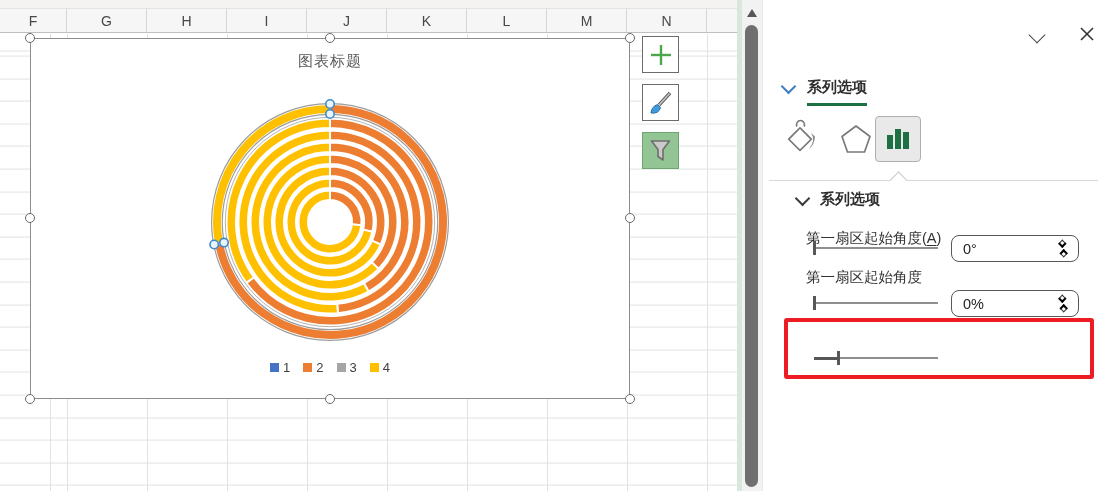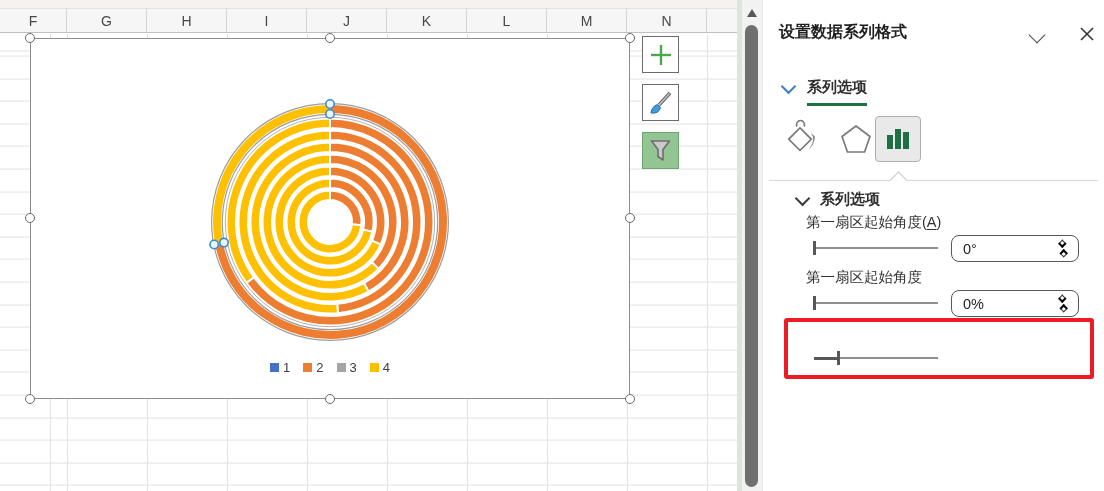--- a/index.html
+++ b/index.html
@@ -79,20 +79,21 @@
         <div class="colcell">J</div>
         <div class="colcell">K</div>
         <div class="colcell">L</div>
         <div class="colcell">M</div>
         <div class="colcell">N</div>
         <div class="colfill"></div>
       </div>
     <div class="grid"></div>
 
     <div class="chart-obj">
+      <div class="chart-title">图表标题</div>
       <svg id="donut-svg" width="600" height="361">
           <path d="M 299.00 151.50 A 31.5 31.5 0 0 1 330.33 186.29 L 320.88 185.30 A 22 22 0 0 0 299.00 161.00 Z" fill="#ED7D31" stroke="#fff" stroke-width="2"></path>
           <path d="M 330.33 186.29 A 31.5 31.5 0 1 1 299.00 151.50 L 299.00 161.00 A 22 22 0 1 0 320.88 185.30 Z" fill="#FFC000" stroke="#fff" stroke-width="2"></path>
           <path d="M 299.00 139.50 A 43.5 43.5 0 0 1 341.39 192.79 L 332.13 190.65 A 34 34 0 0 0 299.00 149.00 Z" fill="#ED7D31" stroke="#fff" stroke-width="2"></path>
           <path d="M 341.39 192.79 A 43.5 43.5 0 1 1 299.00 139.50 L 299.00 149.00 A 34 34 0 1 0 332.13 190.65 Z" fill="#FFC000" stroke="#fff" stroke-width="2"></path>
           <path d="M 299.00 127.50 A 55.5 55.5 0 0 1 349.70 205.57 L 341.02 201.71 A 46 46 0 0 0 299.00 137.00 Z" fill="#ED7D31" stroke="#fff" stroke-width="2"></path>
           <path d="M 349.70 205.57 A 55.5 55.5 0 1 1 299.00 127.50 L 299.00 137.00 A 46 46 0 1 0 341.02 201.71 Z" fill="#FFC000" stroke="#fff" stroke-width="2"></path>
           <path d="M 299.00 115.50 A 67.5 67.5 0 0 1 347.56 229.89 L 340.72 223.29 A 58 58 0 0 0 299.00 125.00 Z" fill="#ED7D31" stroke="#fff" stroke-width="2"></path>
           <path d="M 347.56 229.89 A 67.5 67.5 0 1 1 299.00 115.50 L 299.00 125.00 A 58 58 0 1 0 340.72 223.29 Z" fill="#FFC000" stroke="#fff" stroke-width="2"></path>
           <path d="M 299.00 103.50 A 79.5 79.5 0 0 1 337.54 252.53 L 332.94 244.22 A 70 70 0 0 0 299.00 113.00 Z" fill="#ED7D31" stroke="#fff" stroke-width="2"></path>
@@ -162,21 +163,20 @@
       </button>
     </div>
   </div>
 
   <div class="vscroll">
     <span class="varrow"></span>
     <span class="vthumb"></span>
   </div>
 
   <div class="panel">
-    <div class="p-title">设置数据系列格式</div>
     <button class="p-collapse">
       <span class="chv big"></span>
     </button>
     <button class="p-close">
       <svg width="16" height="16" viewBox="0 0 16 16">
         <line x1="2" y1="2" x2="14" y2="14" stroke="#333" stroke-width="1.6"></line>
         <line x1="14" y1="2" x2="2" y2="14" stroke="#333" stroke-width="1.6"></line>
       </svg>
     </button>
 
@@ -206,21 +206,21 @@
     </button>
 
     <div class="p-divider"></div>
     <div class="p-notch"></div>
 
     <button class="sec2">
       <span class="chv"></span>
       <span>系列选项</span>
     </button>
 
-    <div class="ctl-label" style="top:213px"><span>第一扇区起始角度(</span><span class="ak">A</span><span>)</span></div>
+    <div class="ctl-label" style="top:229px"><span>第一扇区起始角度(</span><span class="ak">A</span><span>)</span></div>
     <div class="slider" style="top:241px">
 
       <span class="tick" style="left: calc(0% - 1.5px);"></span>
     </div>
     <div class="spin" style="top:235px">
       <span class="spin-val">0°</span>
       <span class="spin-btns">
           <button class="chev up"></button>
           <button class="chev down"></button>
         </span>

